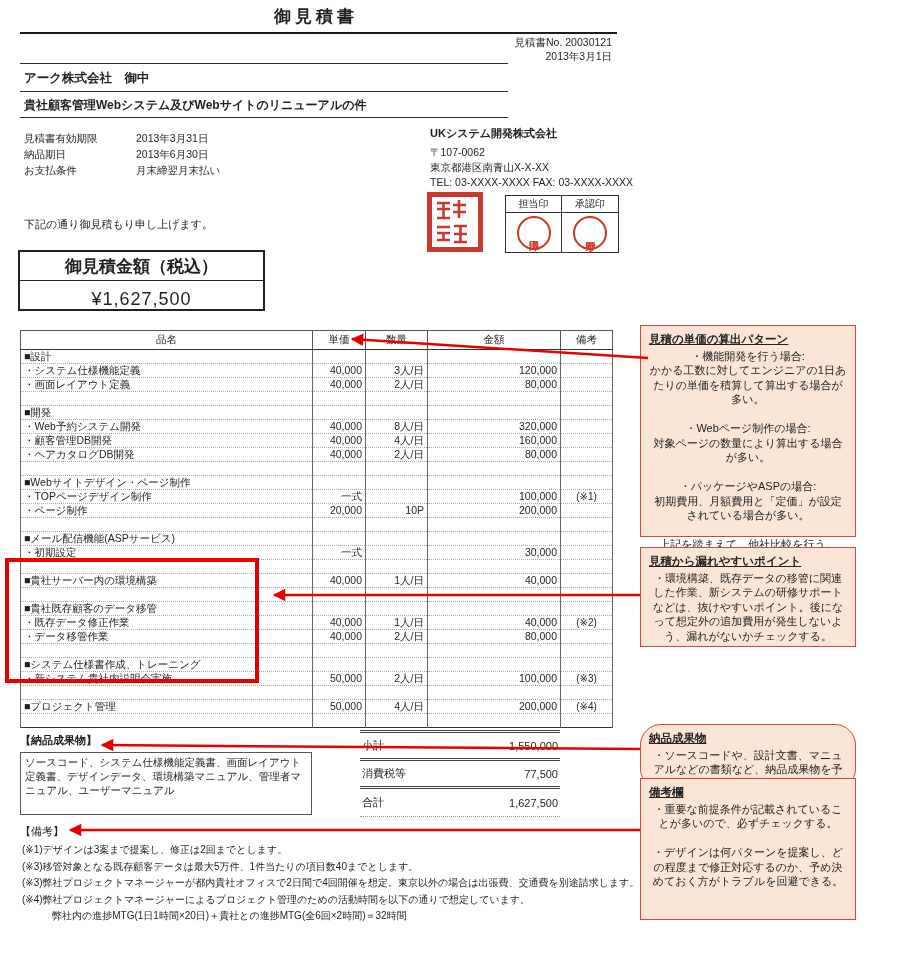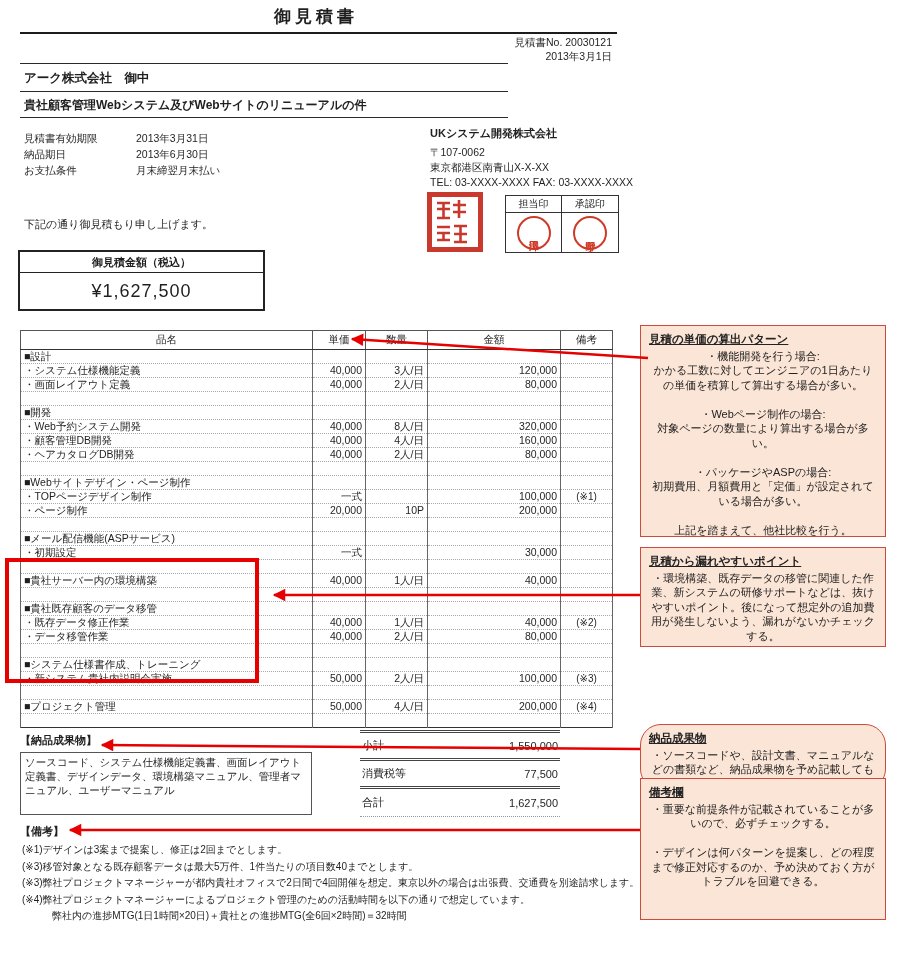--- a/index.html
+++ b/index.html
@@ -39,21 +39,21 @@
   .seal-circle{width:30px;height:30px;border:2px solid #cf3a28;border-radius:50%;
                color:#cf3a28;font-size:10px;font-weight:bold;display:flex;align-items:center;
                justify-content:center;writing-mode:vertical-rl;text-orientation:upright;
                letter-spacing:0;line-height:30px;}
 
   .greeting{position:absolute;left:24px;top:217px;font-size:11px;}
 
   .amount-box{position:absolute;left:18px;top:250px;width:247px;height:61px;
               border:2px solid #222;box-sizing:border-box;background:#fff;}
   .ab-label{border-bottom:1.5px solid #222;text-align:center;font-weight:bold;
-            font-size:11px;padding:3px 0 2px;}
+            font-size:17px;padding:3px 0 2px;}
   .ab-value{text-align:center;font-size:18px;padding-top:8px;letter-spacing:1px;}
 
   table.items{position:absolute;left:20px;top:330px;width:592px;border-collapse:collapse;
               table-layout:fixed;font-size:10.5px;border:1.5px solid #333;}
   table.items th{border:1px solid #555;border-bottom:1px solid #333;height:16px;
                  font-weight:normal;font-size:10.5px;background:#fff;}
   table.items td{border-left:1px solid #666;border-right:1px solid #666;
                  border-bottom:1px dotted #aaa;height:13px;line-height:13px;
                  padding:0 3px;overflow:hidden;white-space:nowrap;}
   td.c-num{text-align:right;padding-right:4px;}
@@ -62,25 +62,25 @@
   .totals{position:absolute;left:360px;top:730px;width:200px;font-size:11px;}
   .trow{height:25px;display:flex;align-items:center;justify-content:space-between;
         border-bottom:3px double #444;padding:0 2px;}
   .trow:first-child{border-top:3px double #444;}
   .trow:last-child{border-bottom:1px dotted #999;height:27px;}
 
   .deliv-heading{position:absolute;left:20px;top:733px;font-size:11px;font-weight:bold;}
   .deliv-box{position:absolute;left:20px;top:752px;width:292px;height:63px;border:1px solid #555;
              box-sizing:border-box;padding:2px 4px;font-size:10.5px;line-height:14px;}
 
-  .notes-heading{position:absolute;left:20px;top:824px;font-size:11px;font-weight:bold;}
+  .notes-heading{position:absolute;left:20px;top:824px;font-size:11px;font-weight:normal;}
   .notes{position:absolute;left:22px;top:842px;width:600px;font-size:10px;}
   .note-line{min-height:16.5px;line-height:16.5px;white-space:nowrap;}
 
-  .ann-box{position:absolute;left:640px;width:246px;box-sizing:border-box;
+  .ann-box{position:absolute;left:640px;width:216px;box-sizing:border-box;
            background:#fbe5d6;border:1.2px solid #cf4a3c;padding:6px 8px;
            font-size:11px;line-height:14.5px;color:#222;}
   .ann-title{font-weight:bold;text-decoration:underline;font-size:11.5px;margin-bottom:2px;}
   .ann-line{min-height:14.5px;text-align:center;}
   .ann-1{top:325px;height:212px;}
   .ann-2{top:547px;height:100px;}
   .ann-3{top:724px;height:66px;border-radius:21px;}
   .ann-4{top:778px;height:142px;}
 
   svg.overlay{position:absolute;left:0;top:0;z-index:6;pointer-events:none;}

